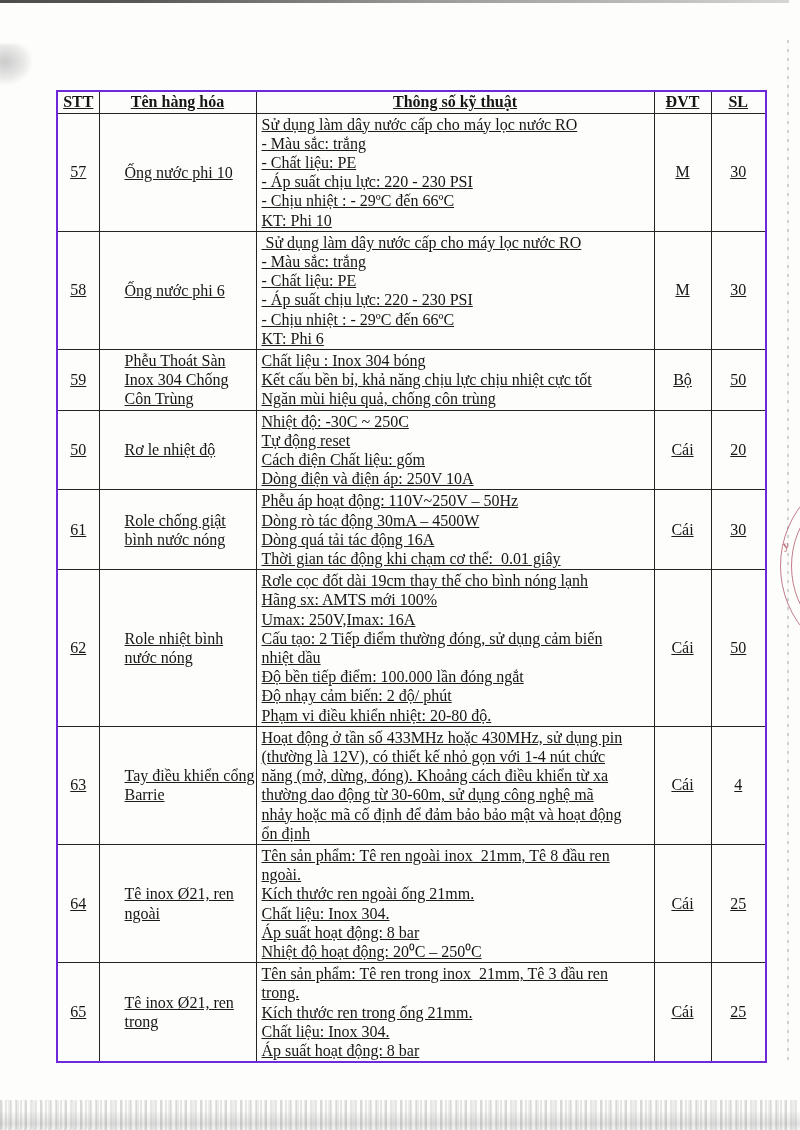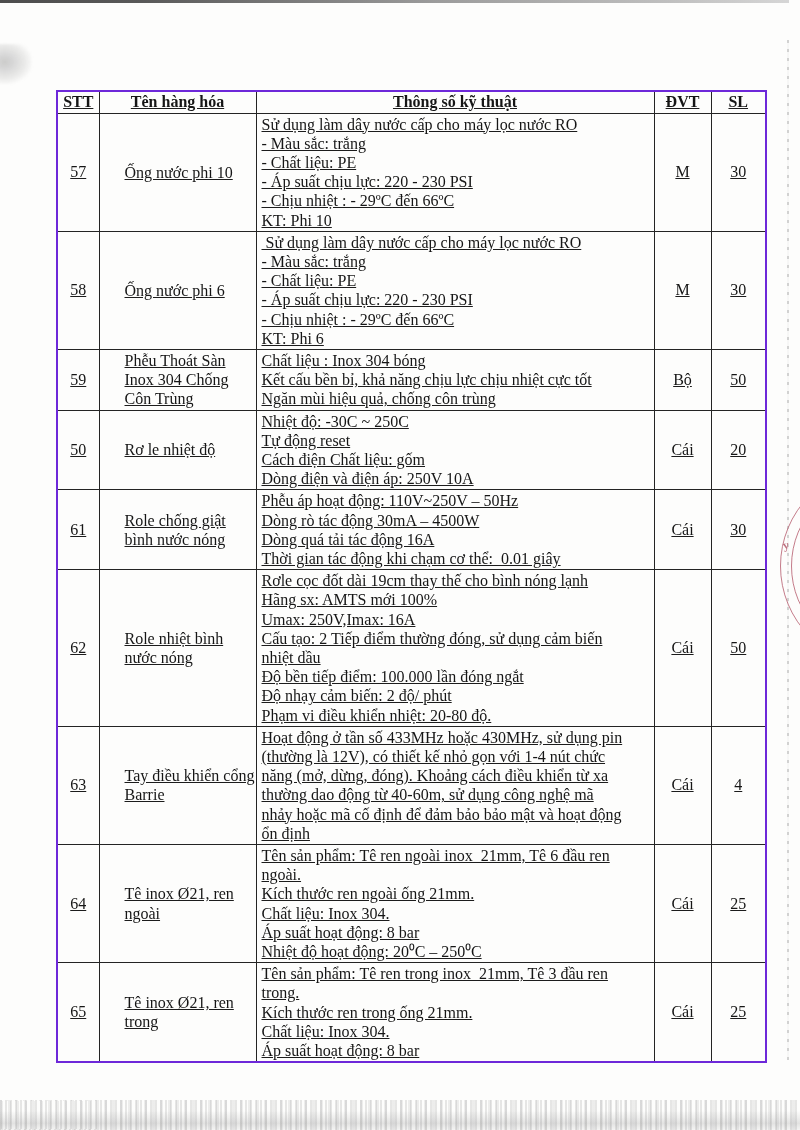--- a/index.html
+++ b/index.html
@@ -223,35 +223,35 @@
         <tr>
       <td class="cell-stt">63</td>
       <td class="cell-name">
             <div>Tay điều khiển cổng</div>
             <div>Barrie</div>
           </td>
       <td class="cell-specs">
             <div>Hoạt động ở tần số 433MHz hoặc 430MHz, sử dụng pin</div>
             <div>(thường là 12V), có thiết kế nhỏ gọn với 1-4 nút chức</div>
             <div>năng (mở, dừng, đóng). Khoảng cách điều khiển từ xa</div>
-            <div>thường dao động từ 40-60m, sử dụng công nghệ mã</div>
+            <div>thường dao động từ 30-60m, sử dụng công nghệ mã</div>
             <div>nhảy hoặc mã cố định để đảm bảo bảo mật và hoạt động</div>
             <div>ổn định</div>
           </td>
       <td class="cell-unit">Cái</td>
       <td class="cell-qty">4</td>
     </tr>
         <tr>
       <td class="cell-stt">64</td>
       <td class="cell-name">
             <div>Tê inox Ø21, ren</div>
             <div>ngoài</div>
           </td>
       <td class="cell-specs">
-            <div>Tên sản phẩm: Tê ren ngoài inox  21mm, Tê 6 đầu ren</div>
+            <div>Tên sản phẩm: Tê ren ngoài inox  21mm, Tê 8 đầu ren</div>
             <div>ngoài.</div>
             <div>Kích thước ren ngoài ống 21mm.</div>
             <div>Chất liệu: Inox 304.</div>
             <div>Áp suất hoạt động: 8 bar</div>
             <div>Nhiệt độ hoạt động: 20⁰C – 250⁰C</div>
           </td>
       <td class="cell-unit">Cái</td>
       <td class="cell-qty">25</td>
     </tr>
         <tr>

